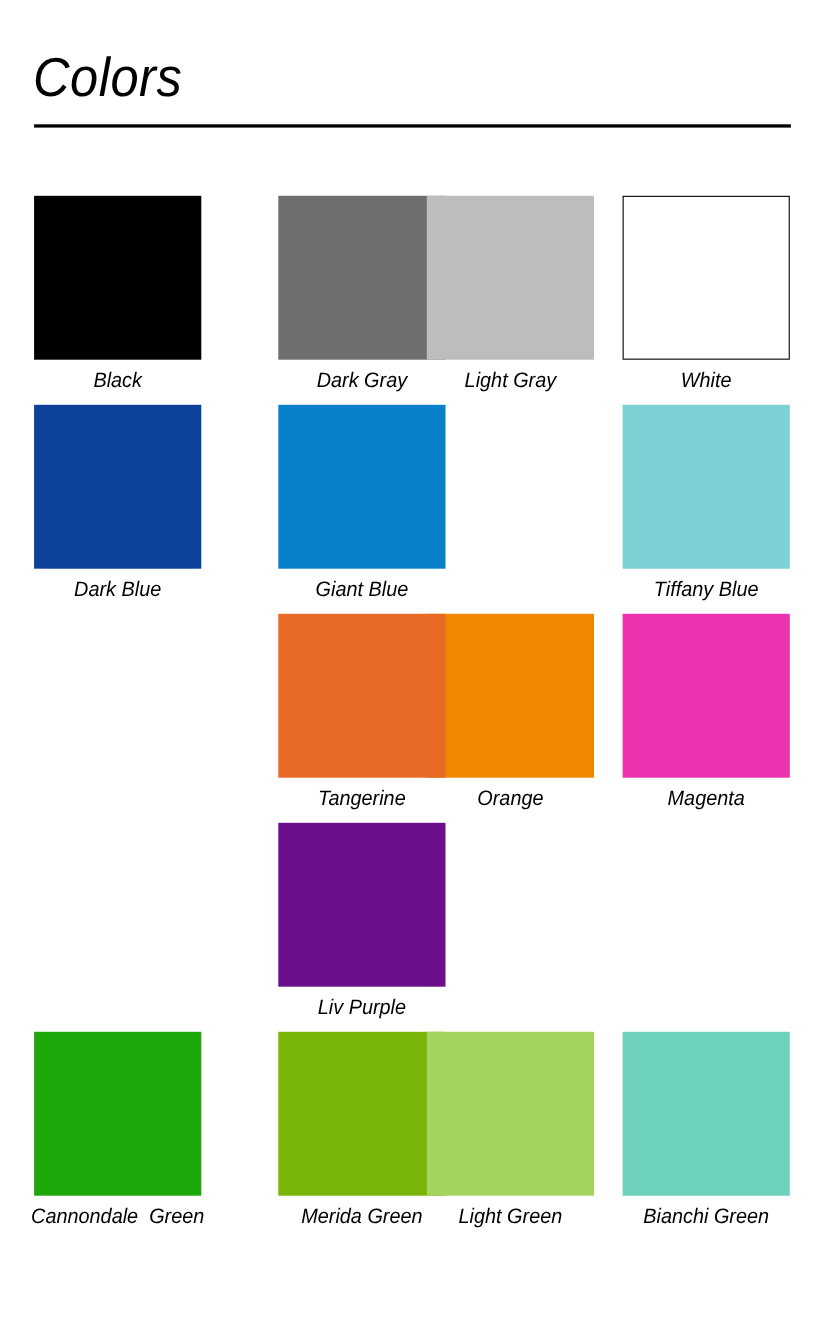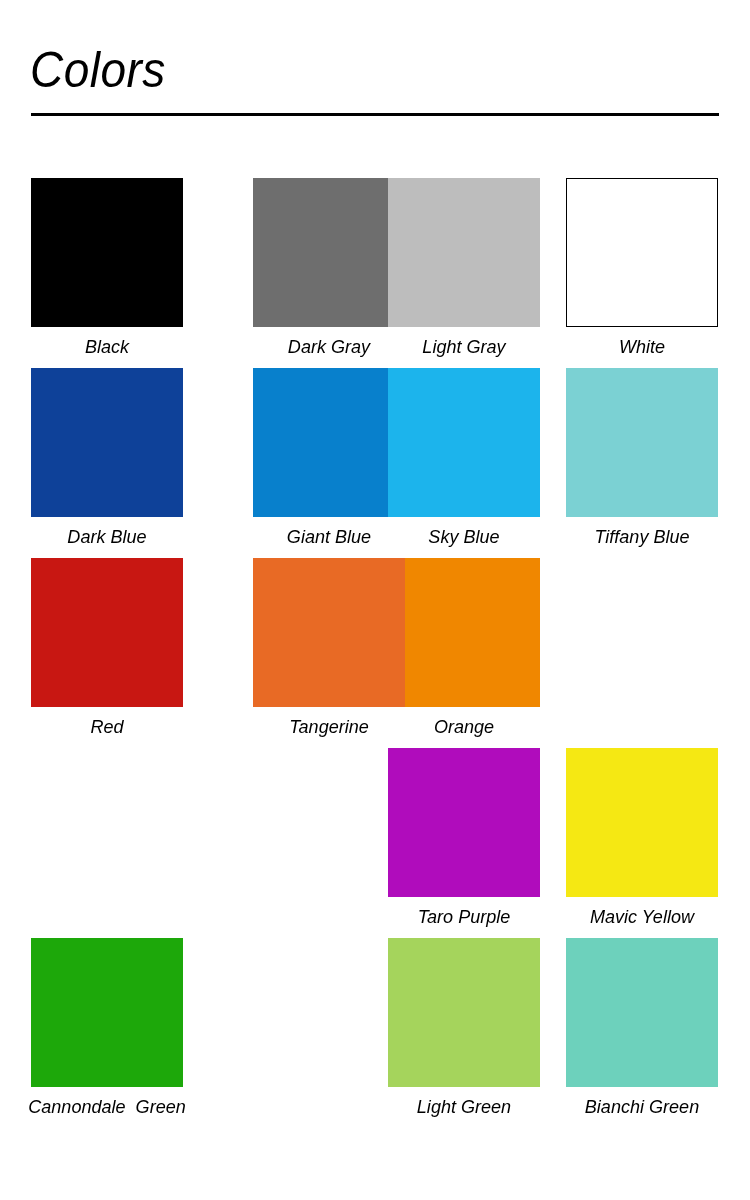--- a/index.html
+++ b/index.html
@@ -137,57 +137,53 @@
       </div>
       <div class="swatch-row">
         <div class="swatch-cell c0">
           <div class="swatch-chip" style="background-color: rgb(14, 65, 153);"></div>
           <span class="swatch-label">Dark Blue</span>
         </div>
         <div class="swatch-cell c1">
           <div class="swatch-chip" style="background-color: rgb(8, 128, 204);"></div>
           <span class="swatch-label">Giant Blue</span>
         </div>
-        <div class="swatch-cell c2">
-          <div class="swatch-chip" style="background-color: rgb(28, 180, 236);"></div>
-          <span class="swatch-label">Sky Blue</span>
-        </div>
         <div class="swatch-cell c3">
           <div class="swatch-chip" style="background-color: rgb(123, 209, 211);"></div>
           <span class="swatch-label">Tiffany Blue</span>
         </div>
       </div>
       <div class="swatch-row">
-        <div class="swatch-cell c0">
-          <div class="swatch-chip" style="background-color: rgb(200, 23, 18);"></div>
-          <span class="swatch-label">Red</span>
-        </div>
         <div class="swatch-cell c2">
           <div class="swatch-chip" style="background-color: rgb(240, 135, 0);"></div>
           <span class="swatch-label">Orange</span>
         </div>
         <div class="swatch-cell c1">
           <div class="swatch-chip" style="background-color: rgb(232, 106, 37);"></div>
           <span class="swatch-label">Tangerine</span>
         </div>
+        <div class="swatch-cell c3">
+          <div class="swatch-chip" style="background-color: rgb(236, 50, 175);"></div>
+          <span class="swatch-label">Magenta</span>
+        </div>
       </div>
       <div class="swatch-row">
-        <div class="swatch-cell c2">
-          <div class="swatch-chip" style="background-color: rgb(176, 12, 188);"></div>
-          <span class="swatch-label">Taro Purple</span>
-        </div>
-        <div class="swatch-cell c3">
-          <div class="swatch-chip" style="background-color: rgb(245, 232, 19);"></div>
-          <span class="swatch-label">Mavic Yellow</span>
+        <div class="swatch-cell c1">
+          <div class="swatch-chip" style="background-color: rgb(107, 15, 140);"></div>
+          <span class="swatch-label">Liv Purple</span>
         </div>
       </div>
       <div class="swatch-row">
         <div class="swatch-cell c0">
           <div class="swatch-chip" style="background-color: rgb(29, 168, 10);"></div>
           <span class="swatch-label wide">Cannondale  Green</span>
+        </div>
+        <div class="swatch-cell c1">
+          <div class="swatch-chip" style="background-color: rgb(120, 181, 8);"></div>
+          <span class="swatch-label">Merida Green</span>
         </div>
         <div class="swatch-cell c2">
           <div class="swatch-chip" style="background-color: rgb(165, 212, 92);"></div>
           <span class="swatch-label">Light Green</span>
         </div>
         <div class="swatch-cell c3">
           <div class="swatch-chip" style="background-color: rgb(109, 209, 188);"></div>
           <span class="swatch-label">Bianchi Green</span>
         </div>
       </div>

